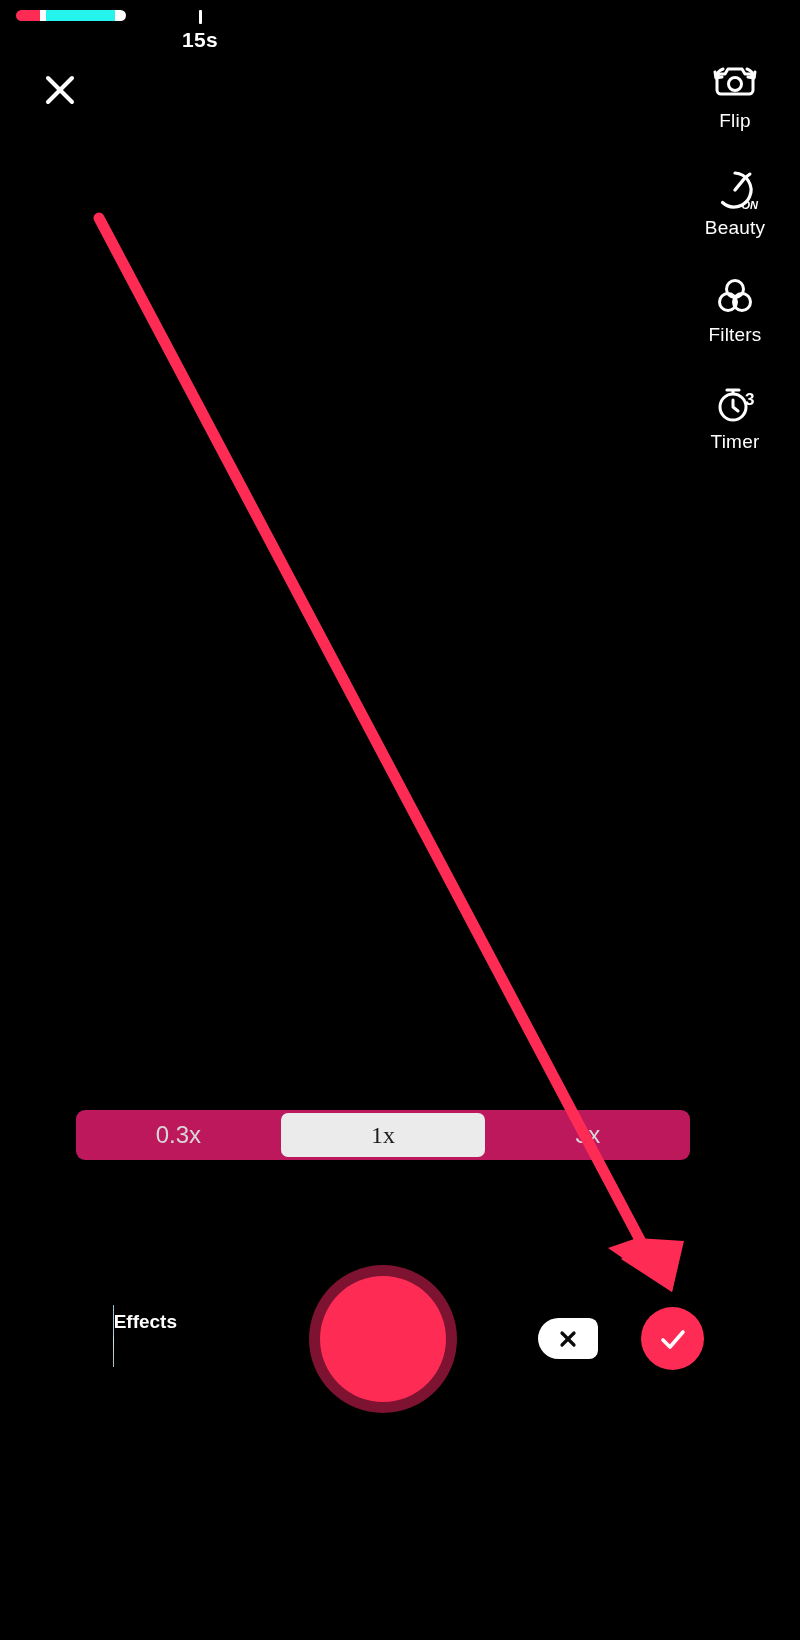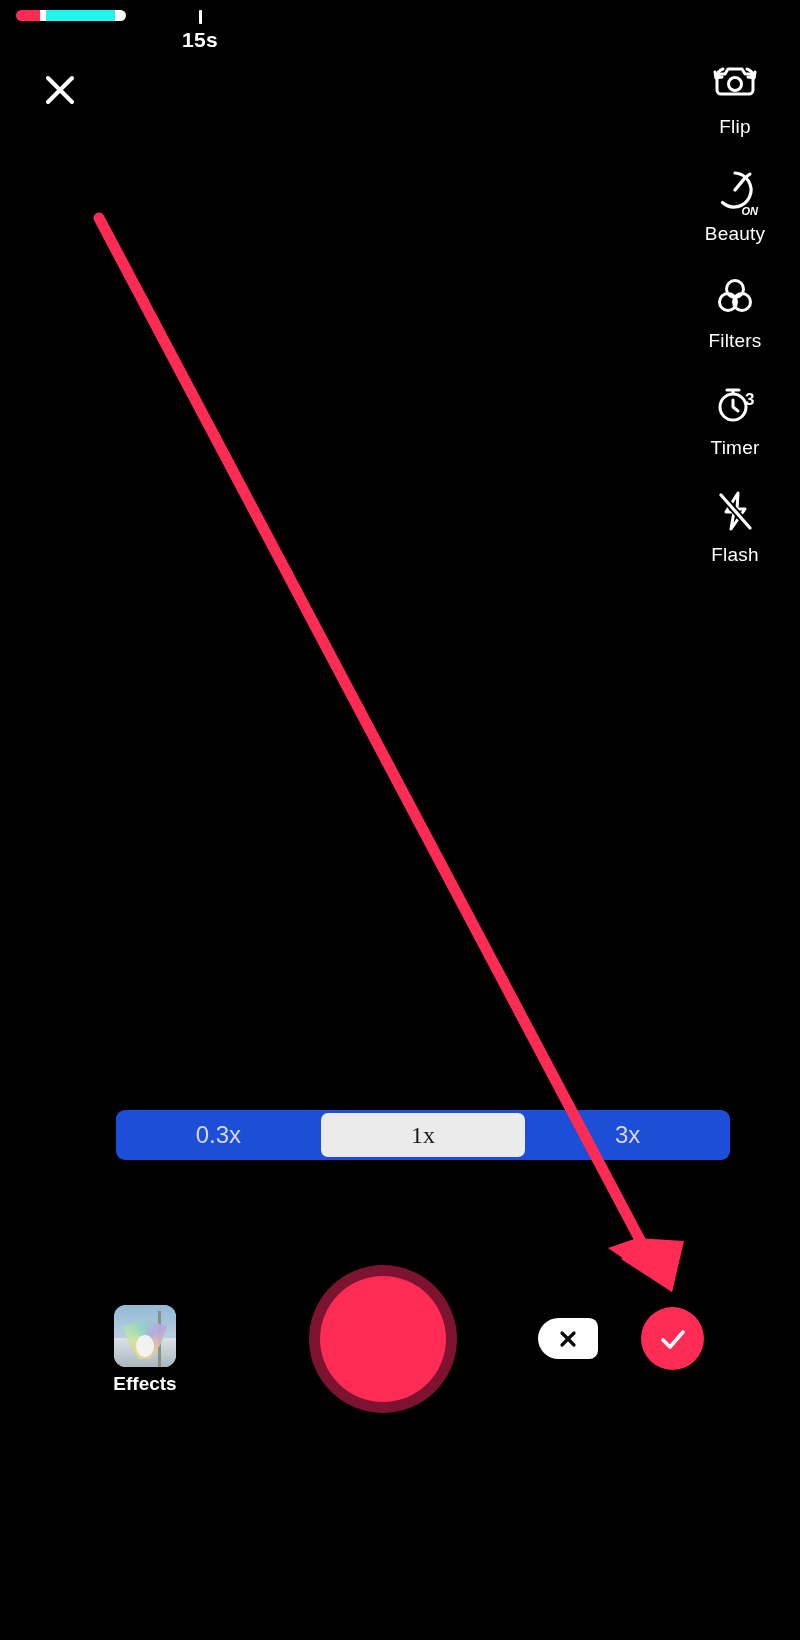--- a/index.html
+++ b/index.html
@@ -62,39 +62,39 @@
     display:flex;
     align-items:center;
     justify-content:center;
     cursor:pointer;
   }
 
   
   .rail{
     position:absolute;
     right:0px;
-    top:60px;
+    top:54px;
     width:130px;
     display:flex;
     flex-direction:column;
     align-items:center;
   }
   .rail-item{
     width:100%;
     height:107px;
     display:flex;
     flex-direction:column;
     align-items:center;
     justify-content:flex-start;
     cursor:pointer;
   }
   .rail-icon{
     height:52px;
     display:flex;
-    align-items:flex-start;
+    align-items:flex-end;
     justify-content:center;
     position:relative;
   }
   .rail-label{
     margin-top:4px;
     color:#ffffff;
     font-size:19px;
     letter-spacing:.2px;
     text-shadow:0 1px 3px rgba(0,0,0,.7);
   }
@@ -108,25 +108,24 @@
   .badge-on{ right:0px; bottom:2px; }
   .badge-off{ right:-4px; bottom:1px; }
 
   
   .speed-bar{
     position:absolute;
     left:76px;
     top:1110px;
     width:614px;
     height:50px;
-    background:#1d4ed8;
+    background:#be185d;
     border-radius:9px;
     display:flex;
     align-items:center;
-    margin-left:40px;
   }
   .speed-opt{
     flex:1;
     height:100%;
     display:flex;
     align-items:center;
     justify-content:center;
     color:#d7d7d9;
     font-size:24px;
     cursor:pointer;
@@ -140,22 +139,21 @@
     font-family:Liberation Serif, serif;
   }
 
   
   .effects-btn{
     position:absolute;
     left:113px;
     top:1305px;
     width:64px;
     display:flex;
-    flex-direction:column;
-    align-items:center;
+    flex-direction:row;
     cursor:pointer;
   }
   .effects-thumb{
     width:62px;
     height:62px;
     border-radius:12px;
     overflow:hidden;
     position:relative;
     background:linear-gradient(160deg,#9fc4dd 0%,#c3d8e6 40%,#e4eaec 100%);
   }
@@ -315,30 +313,20 @@
           <circle cx="21" cy="26" r="13" fill="none" stroke="#ffffff" stroke-width="3"></circle>
           <line x1="15" y1="9" x2="27" y2="9" stroke="#ffffff" stroke-width="3.2" stroke-linecap="round"></line>
           <line x1="21" y1="9" x2="21" y2="13" stroke="#ffffff" stroke-width="3"></line>
           <polyline points="21,19 21,26 26,30" fill="none" stroke="#ffffff" stroke-width="3" stroke-linecap="round" stroke-linejoin="round"></polyline>
           <text x="33" y="24" font-family="Liberation Sans, sans-serif" font-size="17" font-weight="bold" fill="#ffffff">3</text>
         </svg>
       </div>
       <div class="rail-label">Timer</div>
     </div>
 
-    <div class="rail-item">
-      <div class="rail-icon">
-        <svg width="46" height="46" viewBox="0 0 46 46">
-          <path d="M26 5 L14 24 h8 l-3 17 L33 21 h-8 z" fill="none" stroke="#ffffff" stroke-width="3" stroke-linejoin="round"></path>
-          <line x1="9" y1="7" x2="38" y2="40" stroke="#000000" stroke-width="7" stroke-linecap="round"></line>
-          <line x1="9" y1="7" x2="38" y2="40" stroke="#ffffff" stroke-width="3.2" stroke-linecap="round"></line>
-        </svg>
-      </div>
-      <div class="rail-label">Flash</div>
-    </div>
 
   </div>
 
   <div class="speed-bar">
     <div class="speed-opt">0.3x</div>
     <div class="speed-opt selected">1x</div>
     <div class="speed-opt">3x</div>
   </div>
 
   <div class="effects-btn">

